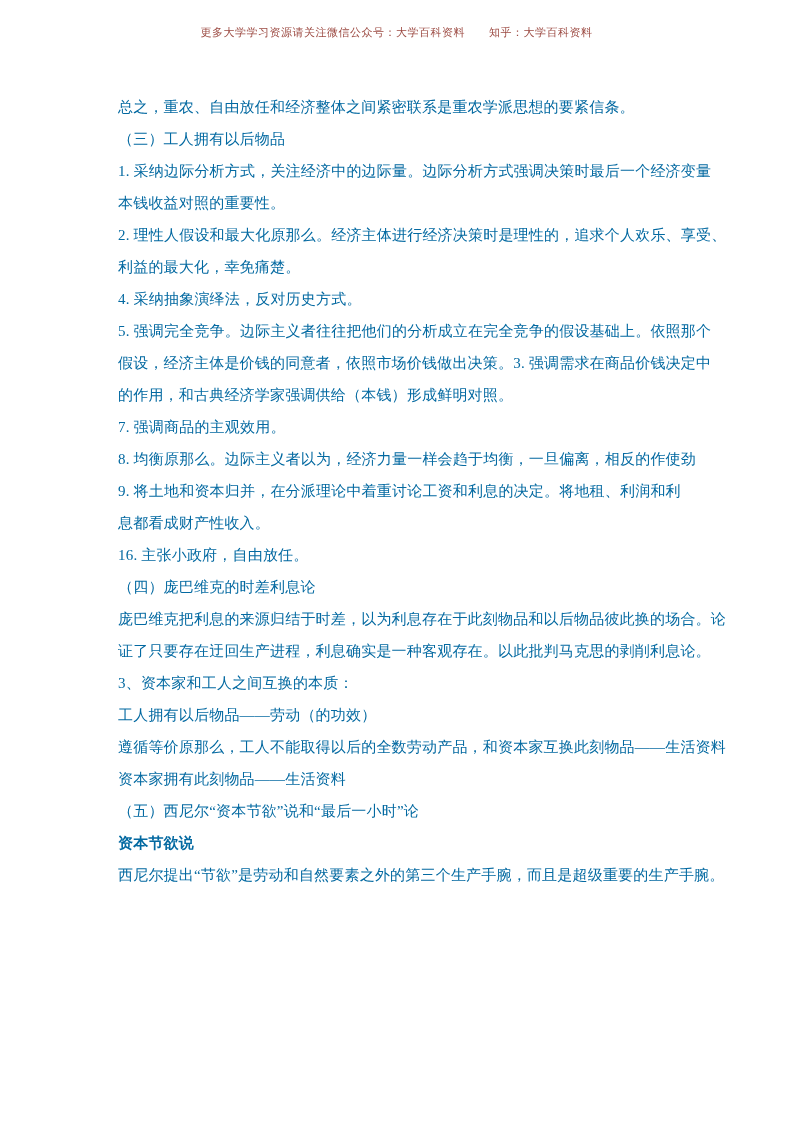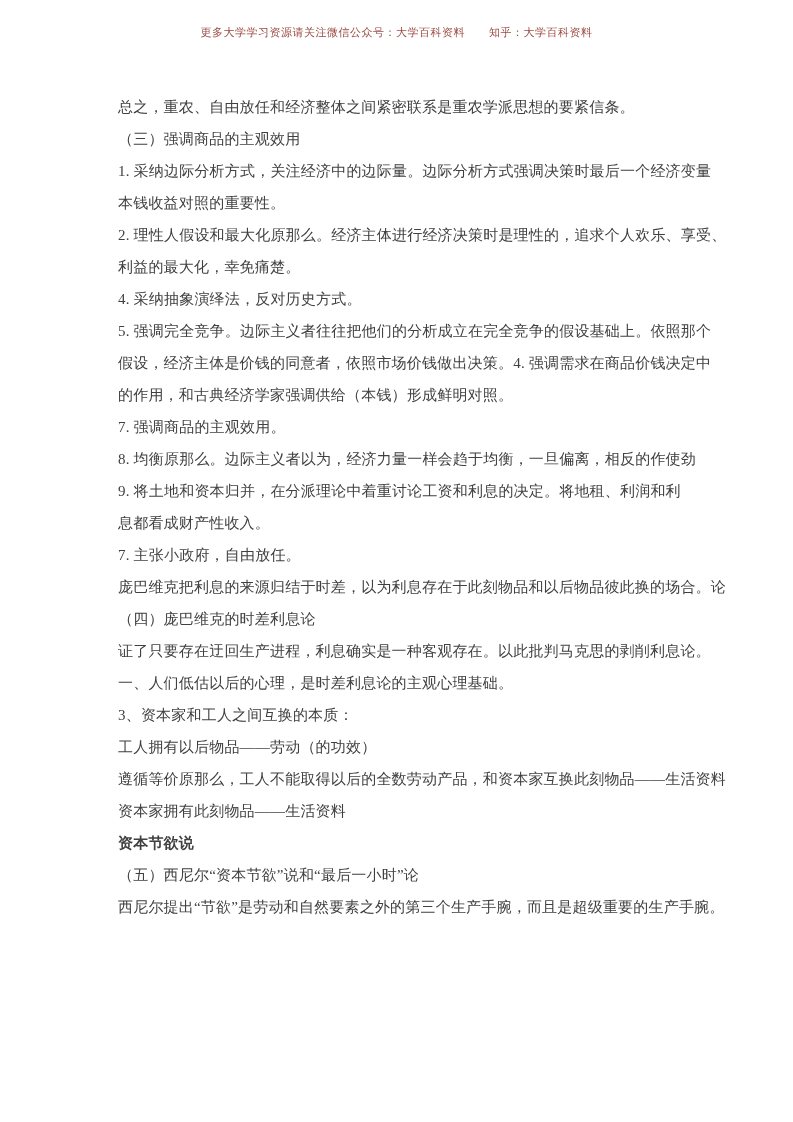--- a/index.html
+++ b/index.html
@@ -32,59 +32,58 @@
   .doc-body {
     position: absolute;
     top: 91px;
     left: 118px;
     width: 560px;
   }
   .line {
     height: 32px;
     line-height: 32px;
     font-size: 15px;
-    color: #404040;
+    color: #0369a1;
     white-space: nowrap;
     letter-spacing: 0.2px;
   }
   .line.bold {
     font-weight: bold;
   }
 </style>
 </head>
 <body>
 
 <div class="page">
 
   <div class="page-header" style="color: rgb(156, 74, 66);">
     <span>更多大学学习资源请关注微信公众号：大学百科资料</span><span class="gap"></span><span>知乎：大学百科资料</span>
   </div>
 
   <div class="doc-body" style="color: rgb(26, 26, 26);">
       <div class="line">总之，重农、自由放任和经济整体之间紧密联系是重农学派思想的要紧信条。</div>
-      <div class="line">（三）强调商品的主观效用</div>
+      <div class="line">（三）工人拥有以后物品</div>
       <div class="line">1. 采纳边际分析方式，关注经济中的边际量。边际分析方式强调决策时最后一个经济变量</div>
       <div class="line">本钱收益对照的重要性。</div>
       <div class="line">2. 理性人假设和最大化原那么。经济主体进行经济决策时是理性的，追求个人欢乐、享受、</div>
       <div class="line">利益的最大化，幸免痛楚。</div>
       <div class="line">4. 采纳抽象演绎法，反对历史方式。</div>
       <div class="line">5. 强调完全竞争。边际主义者往往把他们的分析成立在完全竞争的假设基础上。依照那个</div>
-      <div class="line">假设，经济主体是价钱的同意者，依照市场价钱做出决策。4. 强调需求在商品价钱决定中</div>
+      <div class="line">假设，经济主体是价钱的同意者，依照市场价钱做出决策。3. 强调需求在商品价钱决定中</div>
       <div class="line">的作用，和古典经济学家强调供给（本钱）形成鲜明对照。</div>
       <div class="line">7. 强调商品的主观效用。</div>
       <div class="line">8. 均衡原那么。边际主义者以为，经济力量一样会趋于均衡，一旦偏离，相反的作使劲</div>
       <div class="line">9. 将土地和资本归并，在分派理论中着重讨论工资和利息的决定。将地租、利润和利</div>
       <div class="line">息都看成财产性收入。</div>
-      <div class="line">7. 主张小政府，自由放任。</div>
+      <div class="line">16. 主张小政府，自由放任。</div>
+      <div class="line">（四）庞巴维克的时差利息论</div>
       <div class="line">庞巴维克把利息的来源归结于时差，以为利息存在于此刻物品和以后物品彼此换的场合。论</div>
-      <div class="line">（四）庞巴维克的时差利息论</div>
       <div class="line">证了只要存在迂回生产进程，利息确实是一种客观存在。以此批判马克思的剥削利息论。</div>
-      <div class="line">一、人们低估以后的心理，是时差利息论的主观心理基础。</div>
       <div class="line">3、资本家和工人之间互换的本质：</div>
       <div class="line">工人拥有以后物品——劳动（的功效）</div>
       <div class="line">遵循等价原那么，工人不能取得以后的全数劳动产品，和资本家互换此刻物品——生活资料</div>
       <div class="line">资本家拥有此刻物品——生活资料</div>
+      <div class="line">（五）西尼尔“资本节欲”说和“最后一小时”论</div>
       <div class="line bold">资本节欲说</div>
-      <div class="line">（五）西尼尔“资本节欲”说和“最后一小时”论</div>
       <div class="line">西尼尔提出“节欲”是劳动和自然要素之外的第三个生产手腕，而且是超级重要的生产手腕。</div>
     </div>
 
 </div>
 
 </body></html>

